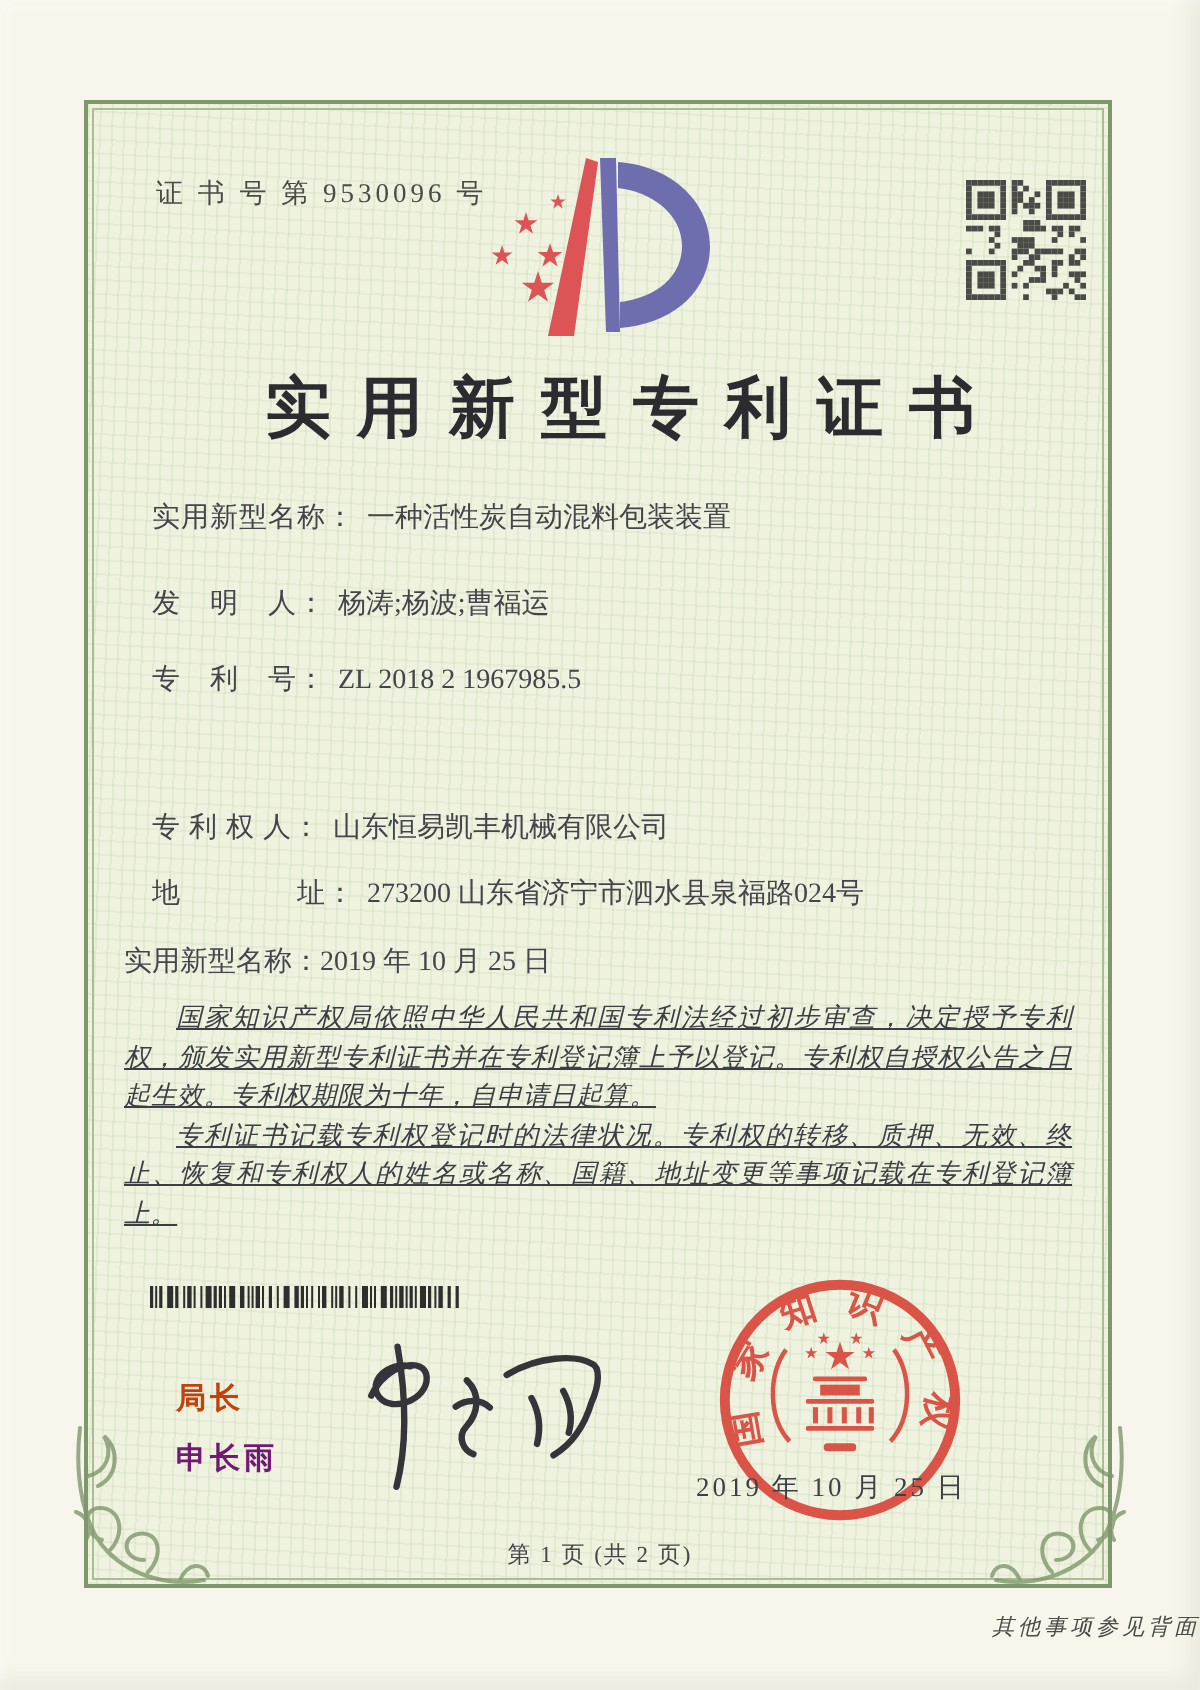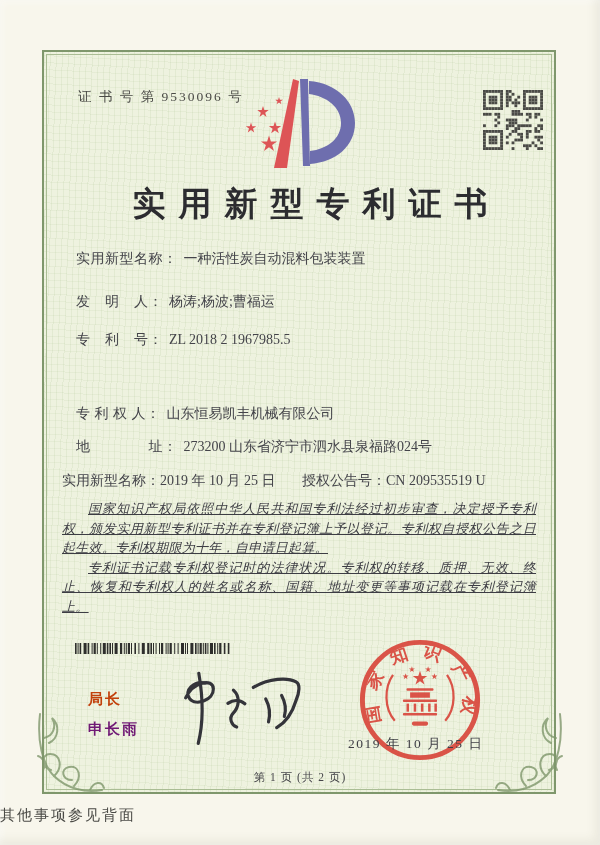--- a/index.html
+++ b/index.html
@@ -40,22 +40,22 @@
   .barcode{position:absolute;left:75px;top:643px;width:156px;height:11px;}
   .director-title{position:absolute;left:88px;top:690px;font-size:15px;font-weight:600;
       font-family:"Liberation Sans","DejaVu Sans",sans-serif;color:#c2410c;letter-spacing:2px;}
   .director-name{position:absolute;left:88px;top:720px;font-size:15px;font-weight:600;
       font-family:"Liberation Sans","DejaVu Sans",sans-serif;color:#701a75;letter-spacing:2px;}
   .signature{position:absolute;left:162px;top:666px;width:152px;height:82px;transform:rotate(-2deg);}
   .seal{position:absolute;left:357px;top:637px;width:126px;height:126px;opacity:.92;}
   .seal-date{position:absolute;left:348px;top:735px;font-size:13.5px;letter-spacing:1.5px;color:#3f3f46;z-index:3;}
   .page-info{position:absolute;left:0;right:0;top:770px;text-align:center;font-size:11.5px;
       letter-spacing:1px;color:#46464a;}
-  .back-note{position:absolute;left:0;right:0;top:806px;text-align:left;font-size:15px;
-      letter-spacing:2px;color:#4a4a46;}
+  .back-note{position:absolute;left:0;right:0;top:806px;text-align:right;font-size:11px;
+      font-style:italic;letter-spacing:2px;color:#4a4a46;}
   .flourish{position:absolute;top:710px;width:72px;height:86px;}
   .flourish.fl-left{left:34px;}
   .flourish.fl-right{right:34px;transform:scaleX(-1);}
 </style>
 </head>
 <body>
 
 <div class="page">
 
   <div class="frame"></div>
@@ -285,21 +285,20 @@
   </div>
   <div class="frow" style="top:405px">
     <span class="flabel">专 利 权 人：</span><span>山东恒易凯丰机械有限公司</span>
   </div>
   <div class="frow" style="top:438px">
     <span class="flabel">地　　　　址：</span><span>273200 山东省济宁市泗水县泉福路024号</span>
   </div>
 
   <div class="grant-row">
     <span>实用新型名称：</span><span>2019 年 10 月 25 日</span>
-    <span class="gno"><span>授权公告号：</span><span>CN 209535519 U</span></span>
   </div>
 
   <div class="paras">
     <p>国家知识产权局依照中华人民共和国专利法经过初步审查，决定授予专利权，颁发实用新型专利证书并在专利登记簿上予以登记。专利权自授权公告之日起生效。专利权期限为十年，自申请日起算。</p>
     <p>专利证书记载专利权登记时的法律状况。专利权的转移、质押、无效、终止、恢复和专利权人的姓名或名称、国籍、地址变更等事项记载在专利登记簿上。</p>
   </div>
 
   <svg class="barcode" id="barcode-svg" viewBox="0 0 156 11" preserveAspectRatio="none">
       <rect x="0" y="0" width="1.6" height="11" fill="#2e2e2c"></rect>
       <rect x="2.6" y="0" width="1" height="11" fill="#2e2e2c"></rect>

